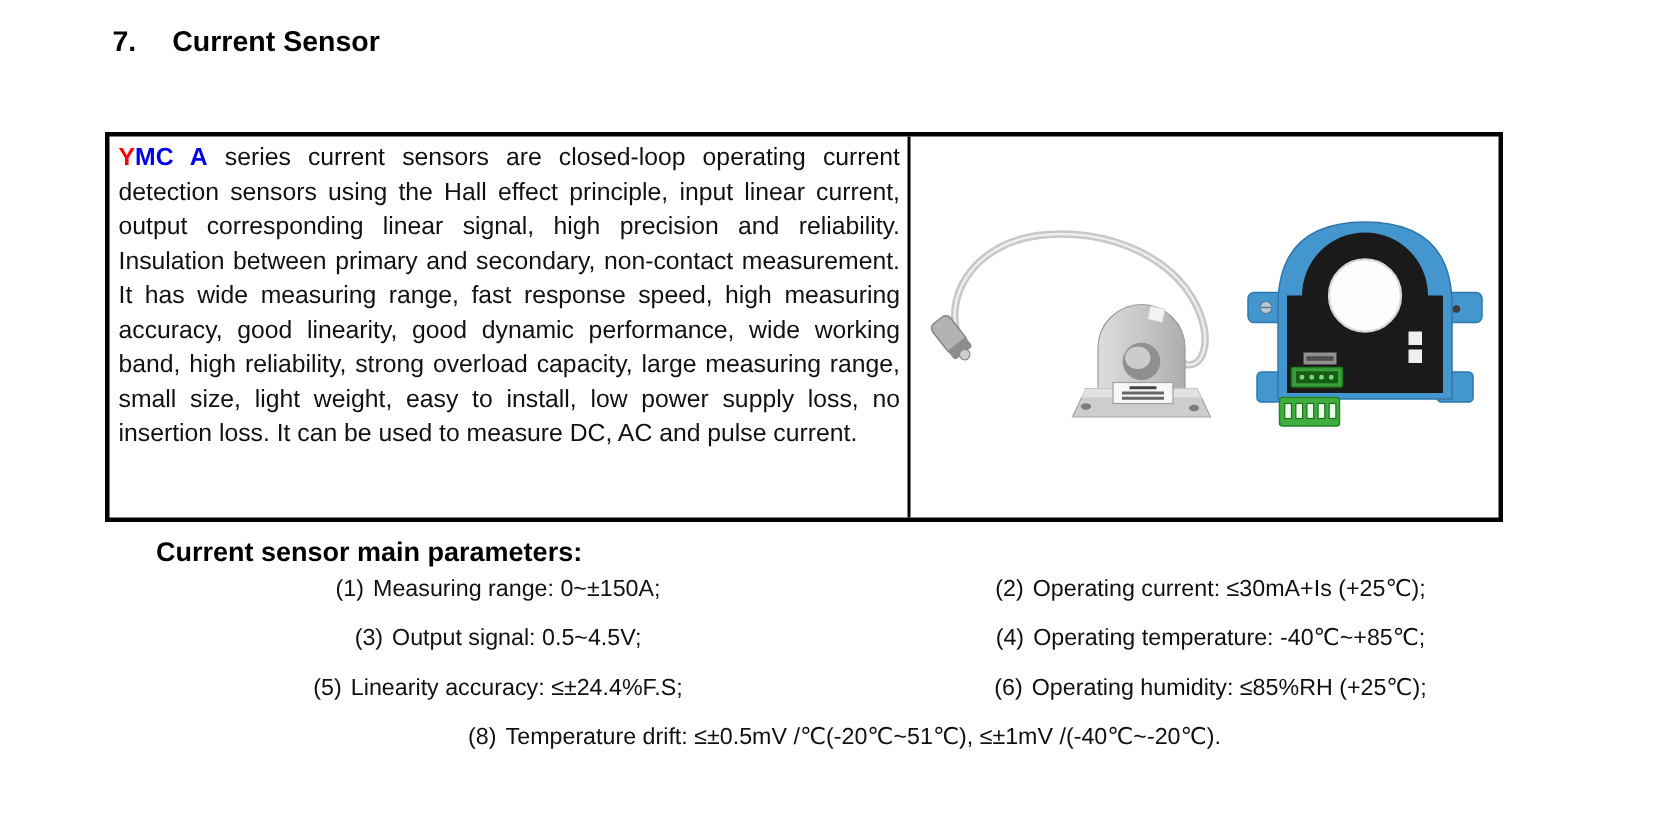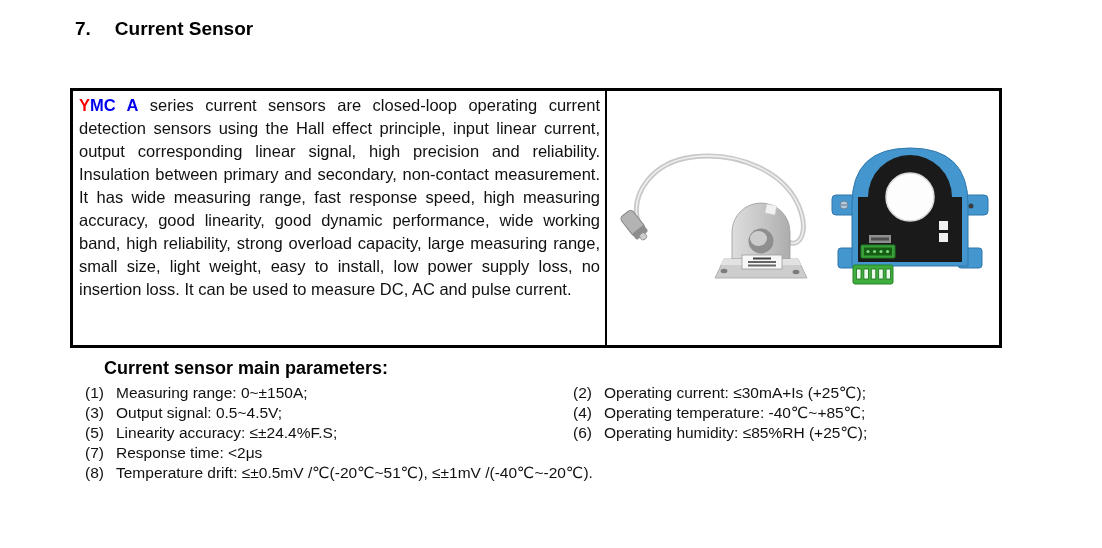--- a/index.html
+++ b/index.html
@@ -32,22 +32,22 @@
   .sensor1{position:absolute;left:13px;top:55px;}
   .sensor2{position:absolute;left:213px;top:45px;}
 
   
   .params-heading{
     position:absolute;left:94px;top:348px;margin:10px;
     font-size:18px;font-weight:bold;color:#000;
   }
   .params{
     position:absolute;left:85px;top:383px;width:950px;
-    display:grid;grid-template-columns:488px 1fr;
-    font-size:15.5px;line-height:20px;color:#111;
+    display:grid;grid-template-columns:488px 1fr;row-gap:13px;
+    font-size:15.5px;line-height:20px;color:#111;text-align:center;
   }
   .pitem{white-space:nowrap;}
   .pitem.full{grid-column:1 / -1;}
   .pnum{display:inline-block;width:31px;}
 </style>
 </head>
 <body>
 
 <div class="page">
 
@@ -137,17 +137,16 @@
 
   <h2 class="params-heading">Current sensor main parameters:</h2>
 
   <div class="params">
     <div class="pitem"><span class="pnum">(1)</span><span class="ptext">Measuring range: 0~±150A;</span></div>
     <div class="pitem"><span class="pnum">(2)</span><span class="ptext">Operating current: ≤30mA+Is (+25℃);</span></div>
     <div class="pitem"><span class="pnum">(3)</span><span class="ptext">Output signal: 0.5~4.5V;</span></div>
     <div class="pitem"><span class="pnum">(4)</span><span class="ptext">Operating temperature: -40℃~+85℃;</span></div>
     <div class="pitem"><span class="pnum">(5)</span><span class="ptext">Linearity accuracy: ≤±24.4%F.S;</span></div>
     <div class="pitem"><span class="pnum">(6)</span><span class="ptext">Operating humidity: ≤85%RH (+25℃);</span></div>
-    <div class="pitem"><span class="pnum">(7)</span><span class="ptext">Response time: &lt;2μs</span></div>
     <div class="pitem full"><span class="pnum">(8)</span><span class="ptext">Temperature drift: ≤±0.5mV /℃(-20℃~51℃), ≤±1mV /(-40℃~-20℃).</span></div>
   </div>
 
 </div>
 
 </body></html>

